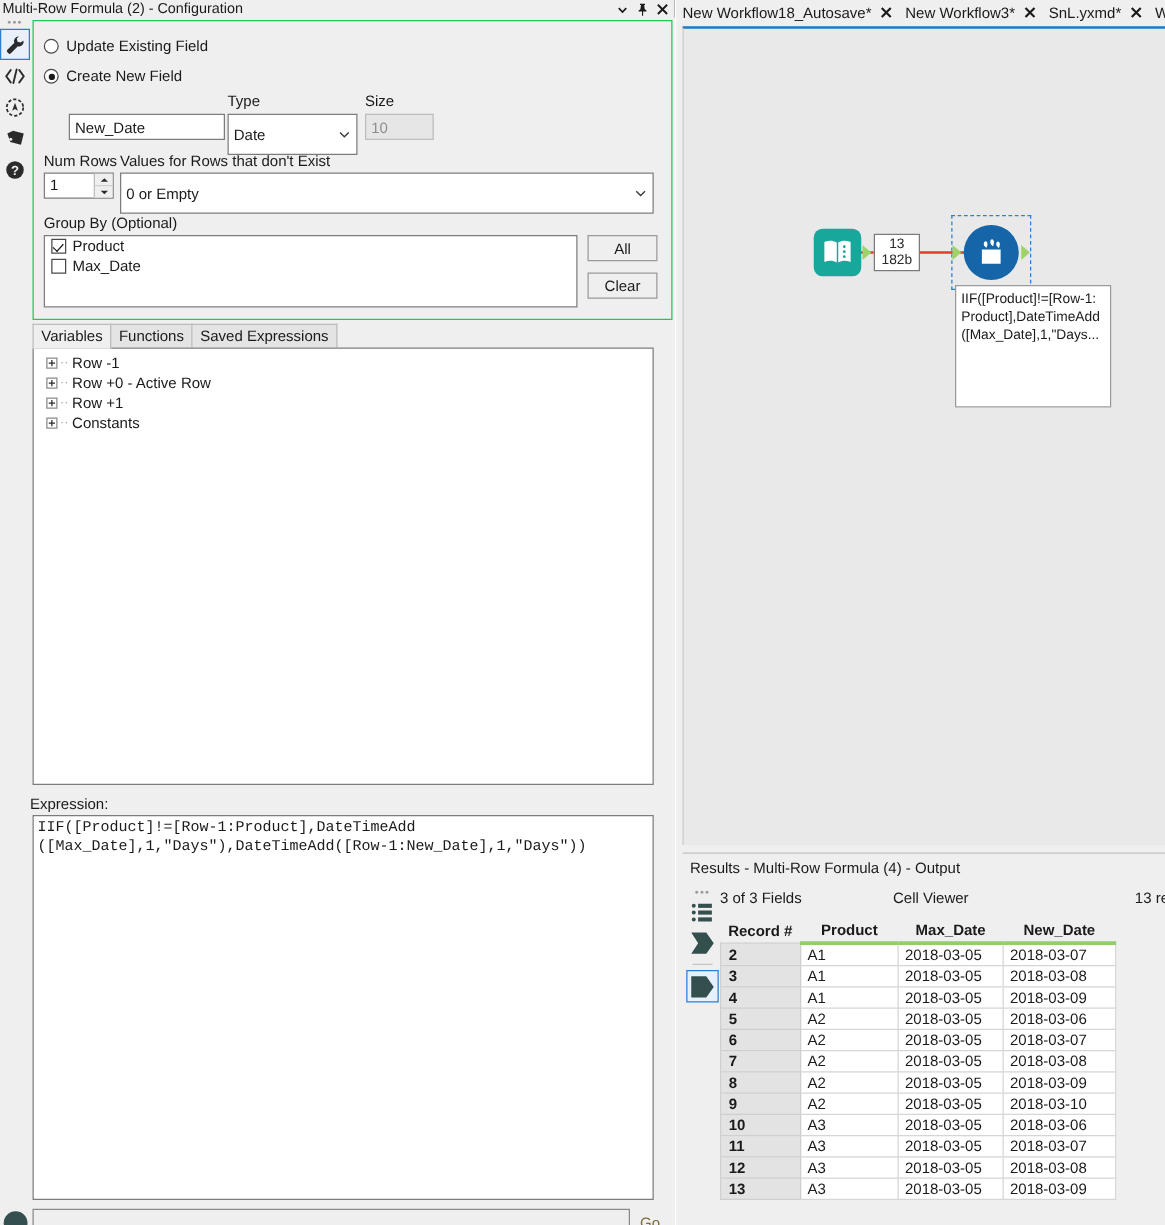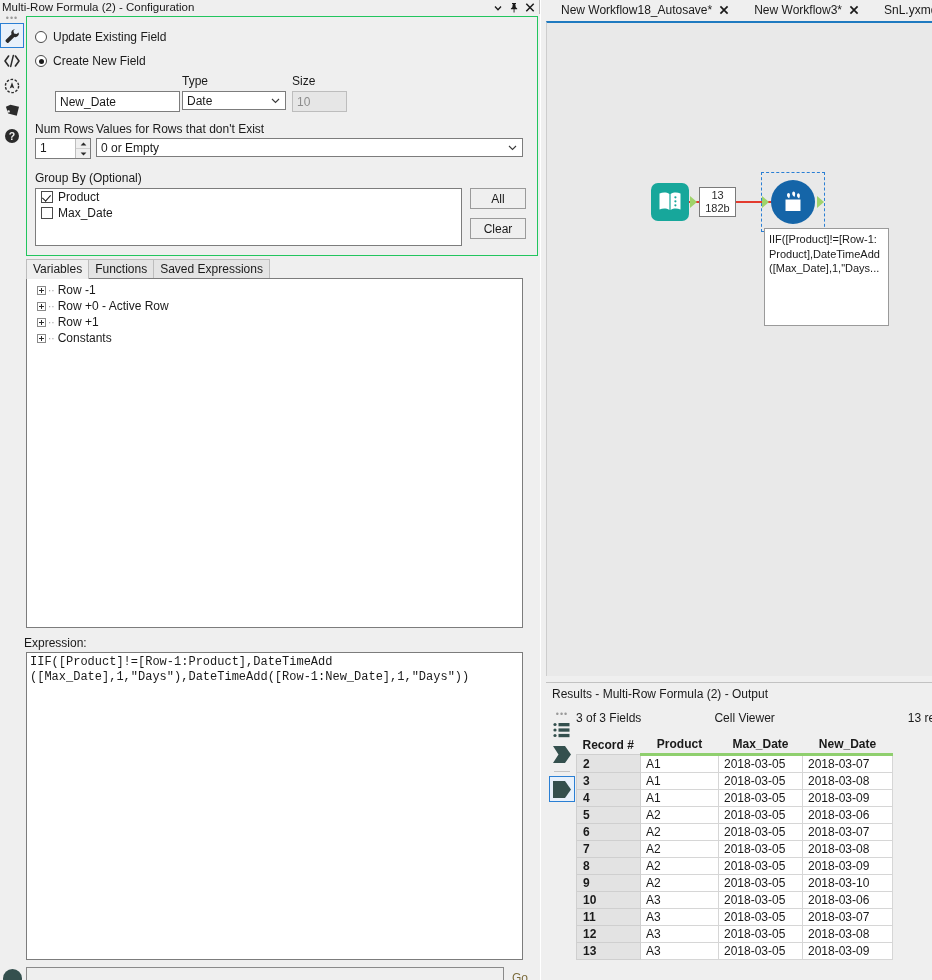--- a/index.html
+++ b/index.html
@@ -74,21 +74,21 @@
 
   .txtinput {
     border: 1px solid #7c7c7c; background: #fff; height: 21px;
     font-size: 12px; padding: 0 4px; line-height: 19px; color: #1a1a1a;
     position: absolute; font-family: "Liberation Sans", sans-serif;
   }
   .txtinput.disabled { background: #e6e6e6; color: #8d8d8d; border-color: #bdbdbd; }
 
   .combo {
     position: absolute; border: 1px solid #7c7c7c; background: #fff;
-    height: 19px; display: flex; align-items: center;
+    height: 33px; display: flex; align-items: center;
     padding-left: 4px; font-size: 12px; color: #1a1a1a;
   }
   .combo .caret {
     margin-left: auto; margin-right: 5px; width: 9px; height: 9px;
   }
 
   .spin {
     position: absolute; border: 1px solid #7c7c7c; background: #fff;
     height: 21px; display: flex; align-items: stretch;
   }
@@ -152,21 +152,21 @@
   .go-lbl { font-size: 12px; color: #7a6a3a; margin-left: 8px; }
 
   
   .right { position: absolute; left: 541px; top: 0; width: 391px; height: 980px; background:#efefef; }
 
   .tabbar {
     position: absolute; left: 0; top: 0; width: 391px; height: 19px;
     background: #efefef; display: flex; align-items: center; overflow: hidden;
     white-space: nowrap;
   }
-  .wf-tab { display: flex; align-items: center; gap: 7px; padding: 0 5px 0 20px; font-size: 12px; }
+  .wf-tab { display: flex; align-items: center; gap: 7px; padding: 0 5px 0 5px; font-size: 12px; }
   .wf-x { width: 10px; height: 10px; }
 
   .canvas {
     position: absolute; left: 5px; top: 21px; width: 386px; height: 655px;
     background: #e9e9e9; border-top: 2px solid #1f7ac0; border-left: 1px solid #cdcdcd;
   }
 
   .node { position: absolute; }
   .node-input-data {
     width: 38px; height: 38px; border-radius: 7px; background: #17a79b;
@@ -458,21 +458,21 @@
             <path d="M18 7.4 C18 5.2 19.5 4.5 20.5 5.9 C21.2 6.9 20.9 8.7 20.1 10.4 C19 9.5 18 8.8 18 7.4 Z" fill="#fff"></path>
           </svg>
         </div>
         <div class="port port-out" style="left:46px; top:16px;"></div>
       </div>
 
       <div class="annot" style="left:217px; top:205px; width:125px; height:98px;">IIF([Product]!=[Row-1:Product],DateTimeAdd([Max_Date],1,"Days...</div>
     </div>
 
     <div class="results">
-      <div class="res-title">Results - Multi-Row Formula (2) - Output</div>
+      <div class="res-title">Results - Multi-Row Formula (4) - Output</div>
 
       <div class="res-toolbar">
         <span>3 of 3 Fields</span>
         <svg class="caret-svg" style="margin:0 6px 0 5px;" viewBox="0 0 9 9">
           <path d="M0.8 2.8 L4.5 6.4 L8.2 2.8 Z" fill="#2b2b2b"></path>
         </svg>
         <svg width="16" height="13" viewBox="0 0 16 13">
           <path d="M1.5 6.5 L5.8 10.8 L14.5 1.8" stroke="#3d8b3d" stroke-width="2.1" fill="none" stroke-linecap="round" stroke-linejoin="round"></path>
         </svg>
         <span class="tb-sep"></span>

